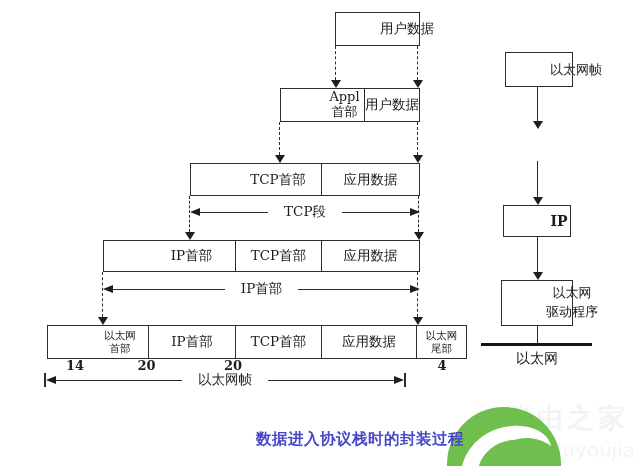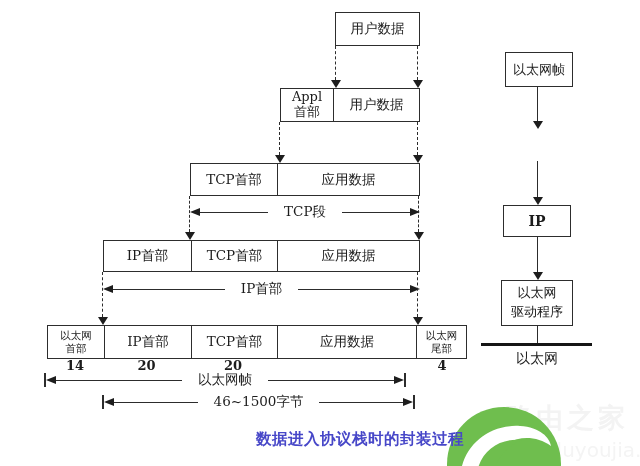--- a/index.html
+++ b/index.html
@@ -4,21 +4,21 @@
 <style>
   html,body { margin:0; padding:0; background:#ffffff; }
   .stage {
     position:relative; width:640px; height:466px; overflow:hidden;
     background:#ffffff; font-family:"DejaVu Serif","Liberation Serif",serif;
     color:#1c1c1c;
   }
   
   .box {
     position:absolute; border:1.5px solid #2d2d2d; background:#ffffff;
-    box-sizing:border-box; display:flex;
+    box-sizing:border-box; display:flex;padding-left:44px;
   }
   .cell {
     display:flex; flex-direction:column; align-items:center; justify-content:center;
     height:100%; box-sizing:border-box; font-size:13.5px; white-space:nowrap;
   }
   .cell + .cell { border-left:1.5px solid #2d2d2d; }
   .cell.small { font-size:13px; line-height:1.15; }
   .cell.tiny  { font-size:10.5px; line-height:1.2; }
   .bold { font-weight:bold; }
   
@@ -171,29 +171,20 @@
   <div class="spanarrow" style="left:44px;top:371px;width:362px">
     <span class="endbar"></span>
     <span class="al"></span>
     <span class="sline"></span>
     <span class="slabel">以太网帧</span>
     <span class="sline"></span>
     <span class="ar"></span>
     <span class="endbar"></span>
   </div>
 
-  <div class="spanarrow" style="left:102px;top:393px;width:313px">
-    <span class="endbar"></span>
-    <span class="al"></span>
-    <span class="sline"></span>
-    <span class="slabel">46~1500字节</span>
-    <span class="sline"></span>
-    <span class="ar"></span>
-    <span class="endbar"></span>
-  </div>
 
   <div class="caption">数据进入协议栈时的封装过程</div>
 
   <div class="box" style="left:505px;top:52px;width:68px;height:35px">
     <div class="cell" style="flex:1;font-size:13px">
       <span>以太网帧</span>
     </div>
   </div>
   <div class="solidv" style="left:537.2px;top:87px;height:34px"></div>
   <div class="arrd" style="left:533px;top:121px"></div>

